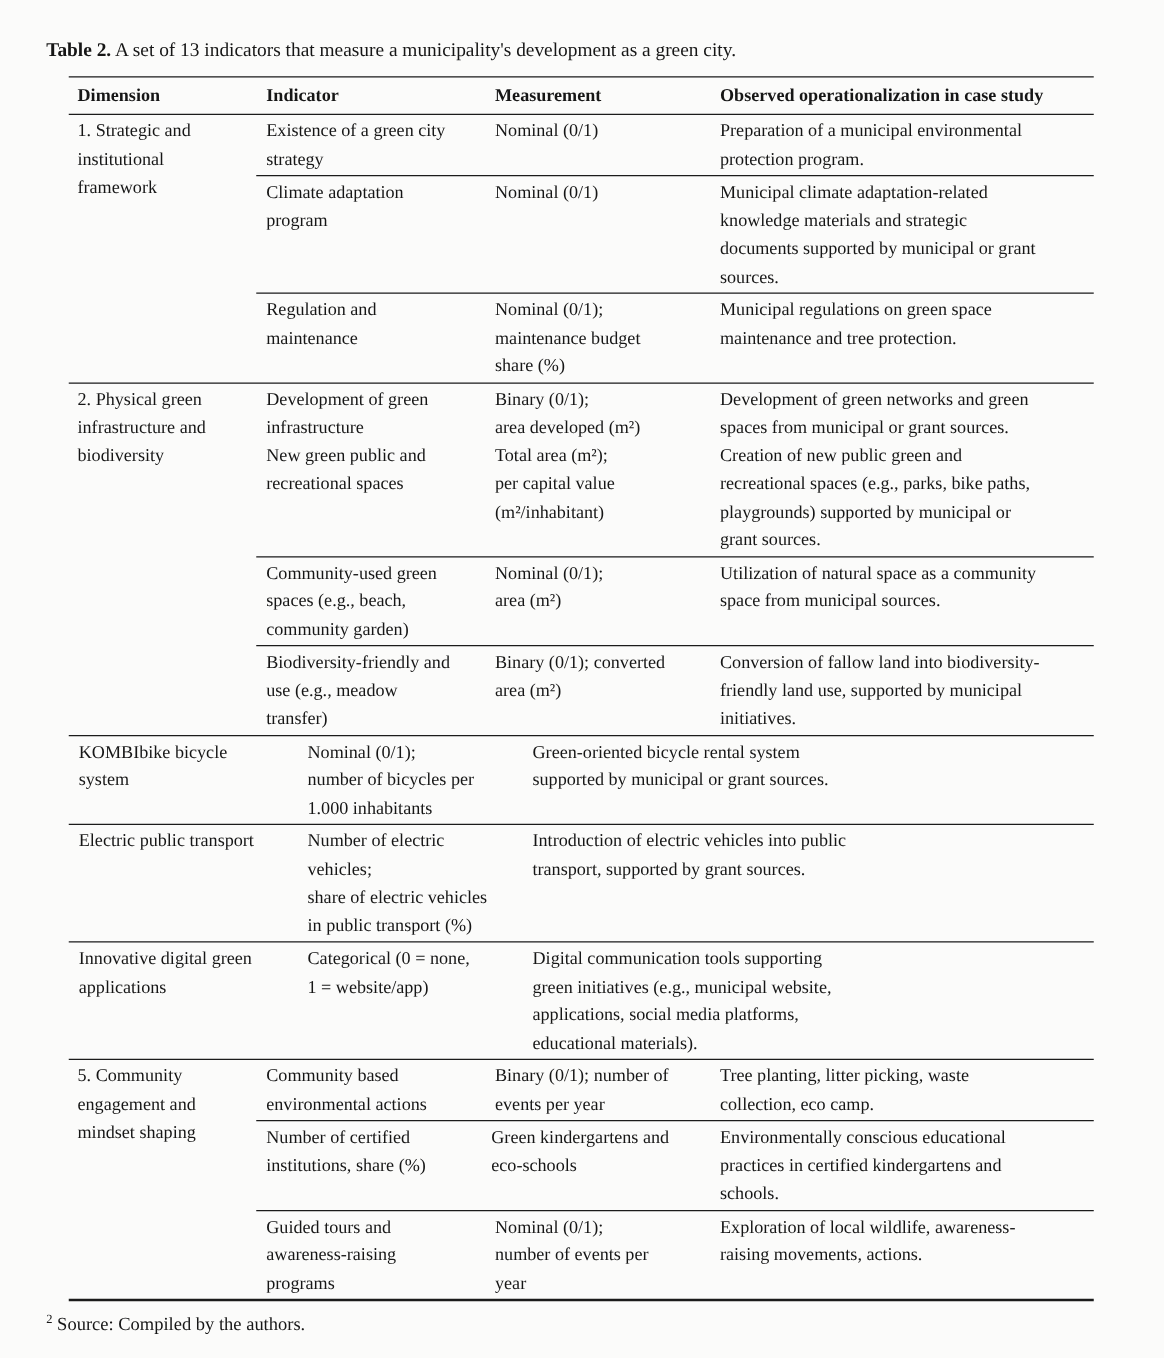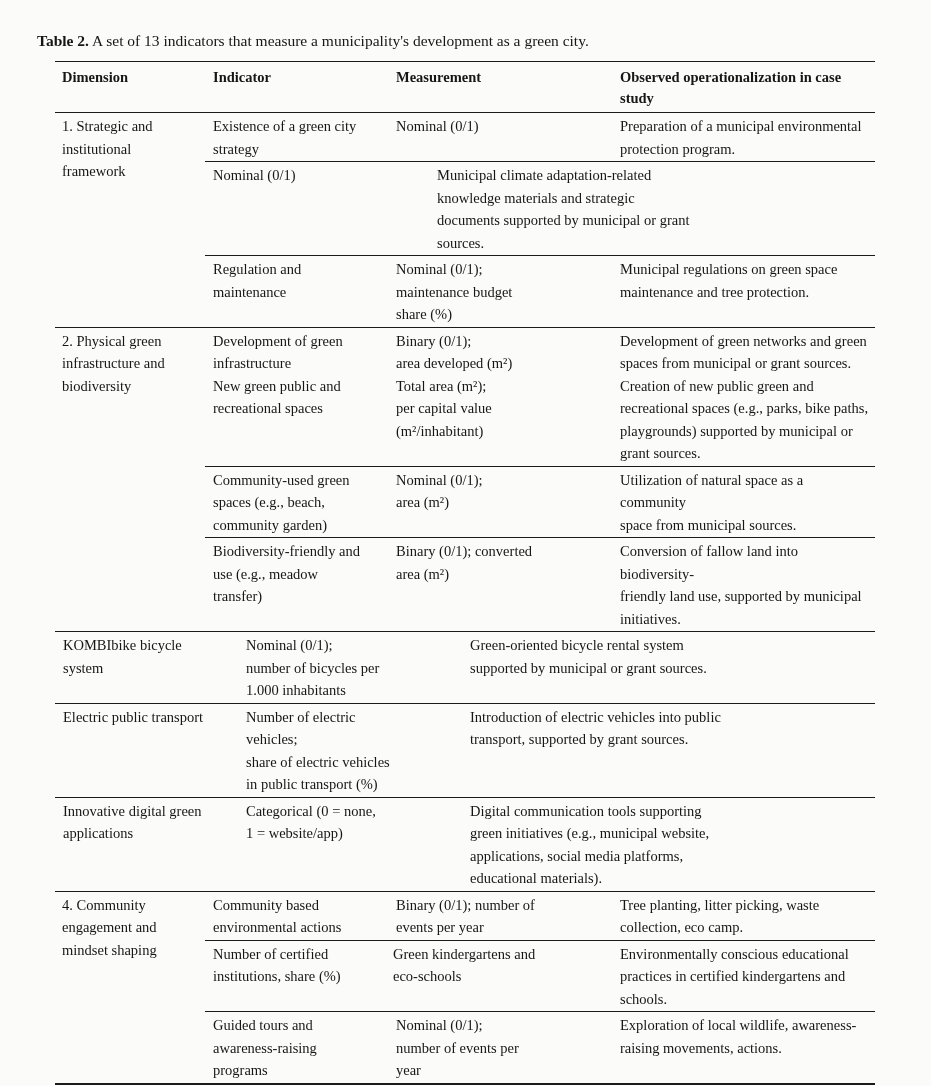--- a/index.html
+++ b/index.html
@@ -32,21 +32,21 @@
     border-bottom: 1.5px solid #1b1b1b;
     font-weight: bold;
   }
   .thead > div {
     padding: 5px 6px 3px 8px;
     line-height: 21px;
   }
   .col-dim { width: 150px; flex: none; }
   .col-ind { width: 183px; flex: none; }
   .col-mea { width: 180px; flex: none; }
-  .col-obs { flex: 1; margin-left: 44px; }
+  .col-obs { flex: 1; }
   .thead .col-dim { padding-left: 7px; }
   .section {
     display: flex;
   }
   .section + .section { border-top: 1.2px solid #1b1b1b; }
   .dimcell {
     width: 150px;
     flex: none;
     padding: 2px 6px 1px 7px;
     line-height: 22.5px;
@@ -87,20 +87,22 @@
 framework</div>
     <div class="rows">
       <div class="row">
         <div class="td col-ind">Existence of a green city
 strategy</div>
         <div class="td col-mea">Nominal (0/1)</div>
         <div class="td col-obs">Preparation of a municipal environmental
 protection program.</div>
       </div>
       <div class="row">
+        <div class="td col-ind">Climate adaptation
+program</div>
         <div class="td col-mea">Nominal (0/1)</div>
         <div class="td col-obs">Municipal climate adaptation-related
 knowledge materials and strategic
 documents supported by municipal or grant
 sources.</div>
       </div>
       <div class="row">
         <div class="td col-ind">Regulation and
 maintenance</div>
         <div class="td col-mea">Nominal (0/1);
@@ -183,21 +185,21 @@
 1 = website/app)</div>
         <div class="td col-obs">Digital communication tools supporting
 green initiatives (e.g., municipal website,
 applications, social media platforms,
 educational materials).</div>
       </div>
     </div>
   </div>
 
   <div class="section">
-    <div class="dimcell">4. Community
+    <div class="dimcell">5. Community
 engagement and
 mindset shaping</div>
     <div class="rows">
       <div class="row">
         <div class="td col-ind">Community based
 environmental actions</div>
         <div class="td col-mea">Binary (0/1); number of
 events per year</div>
         <div class="td col-obs">Tree planting, litter picking, waste
 collection, eco camp.</div>

